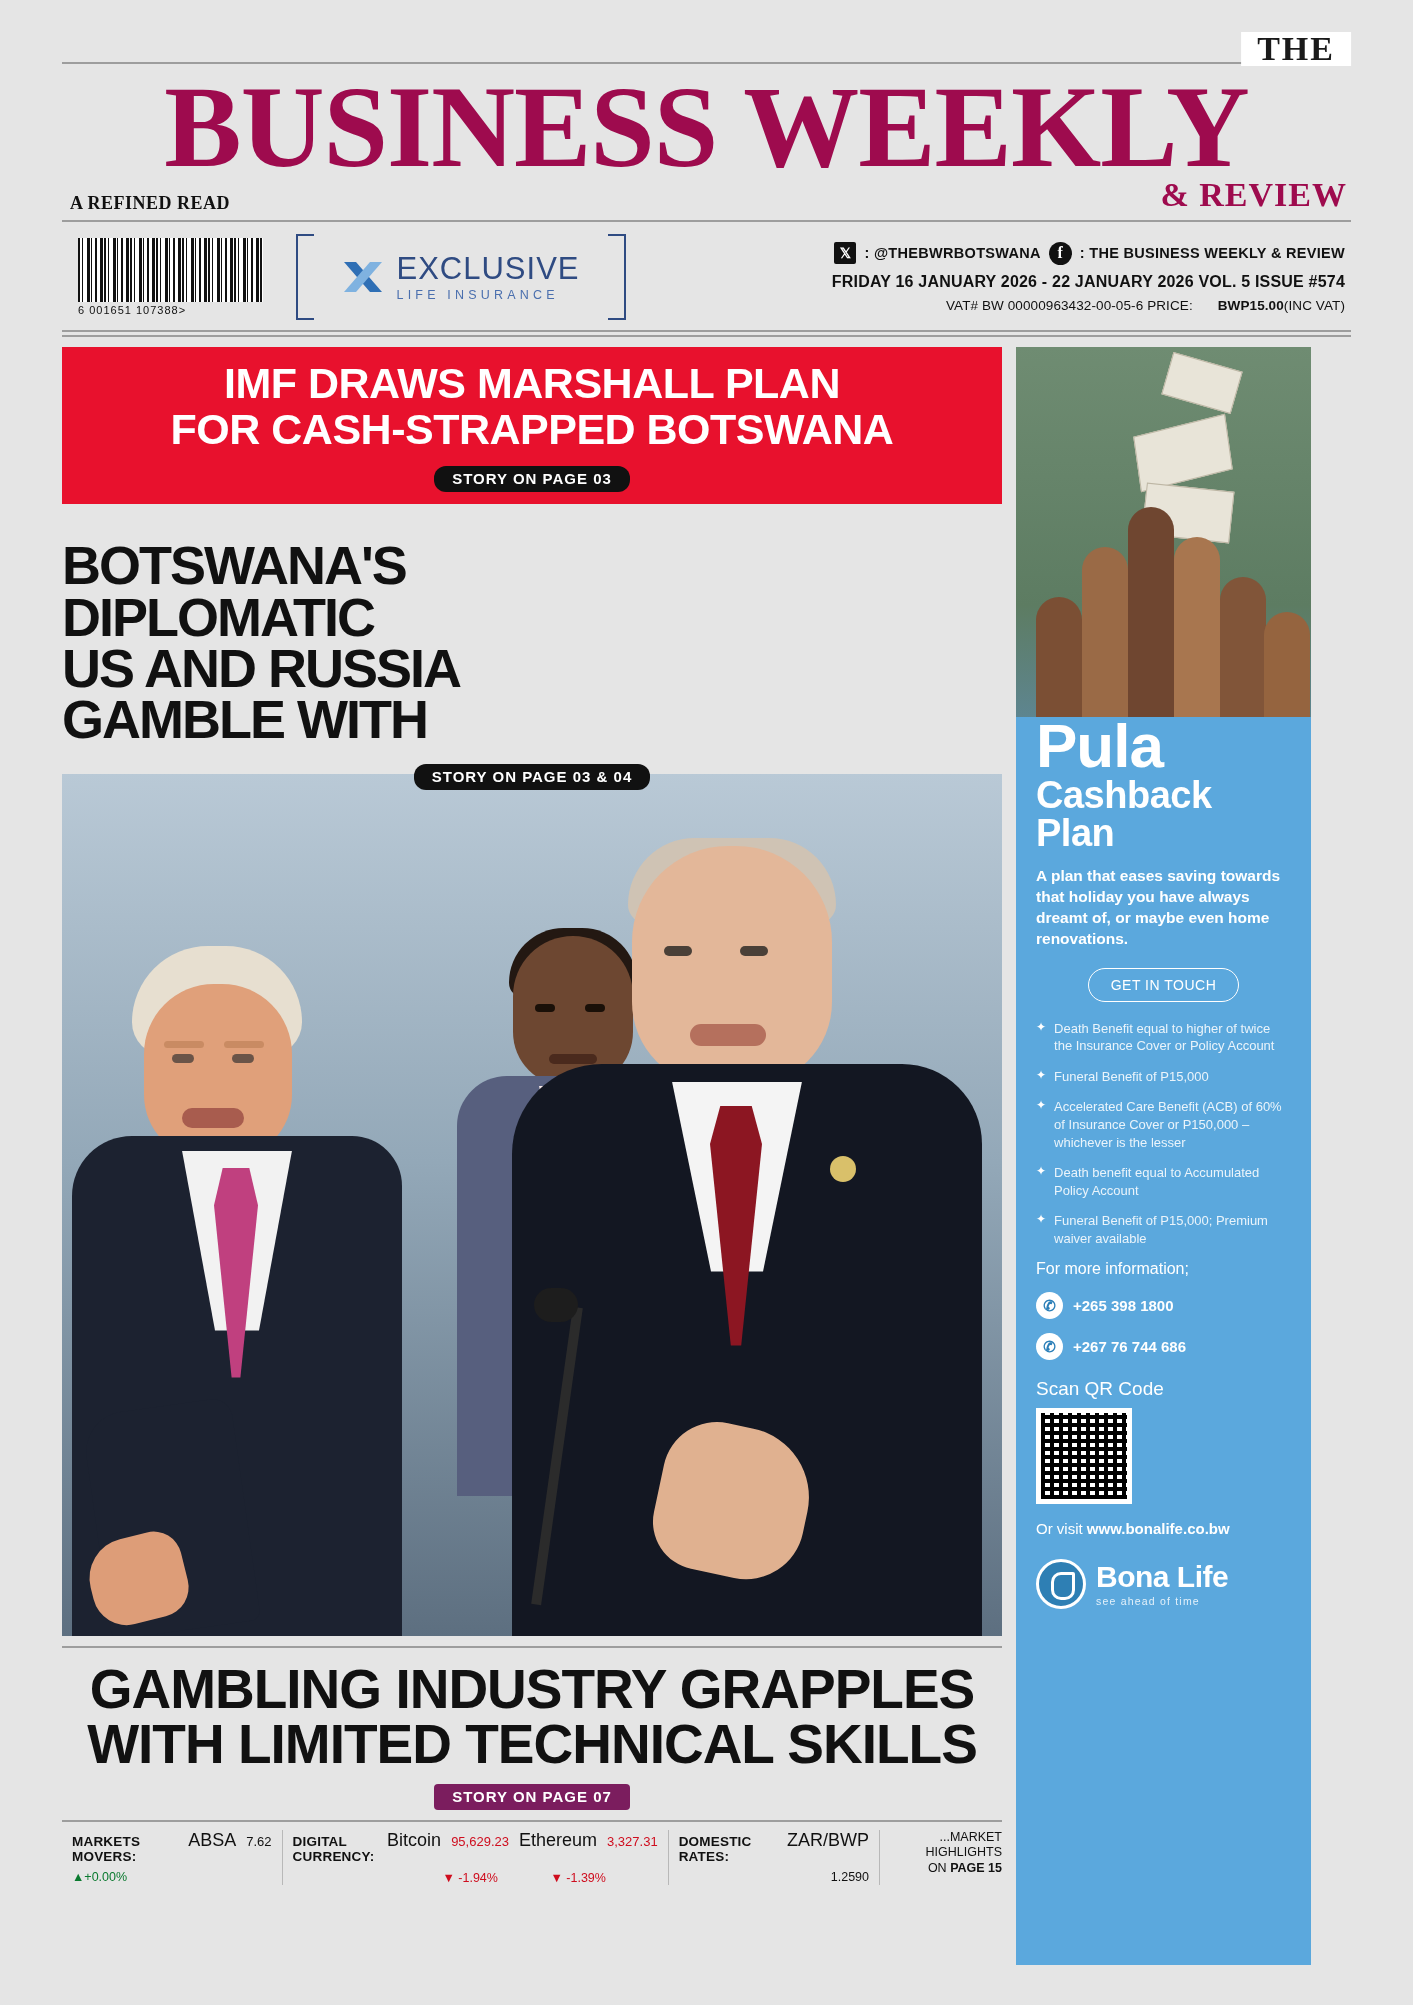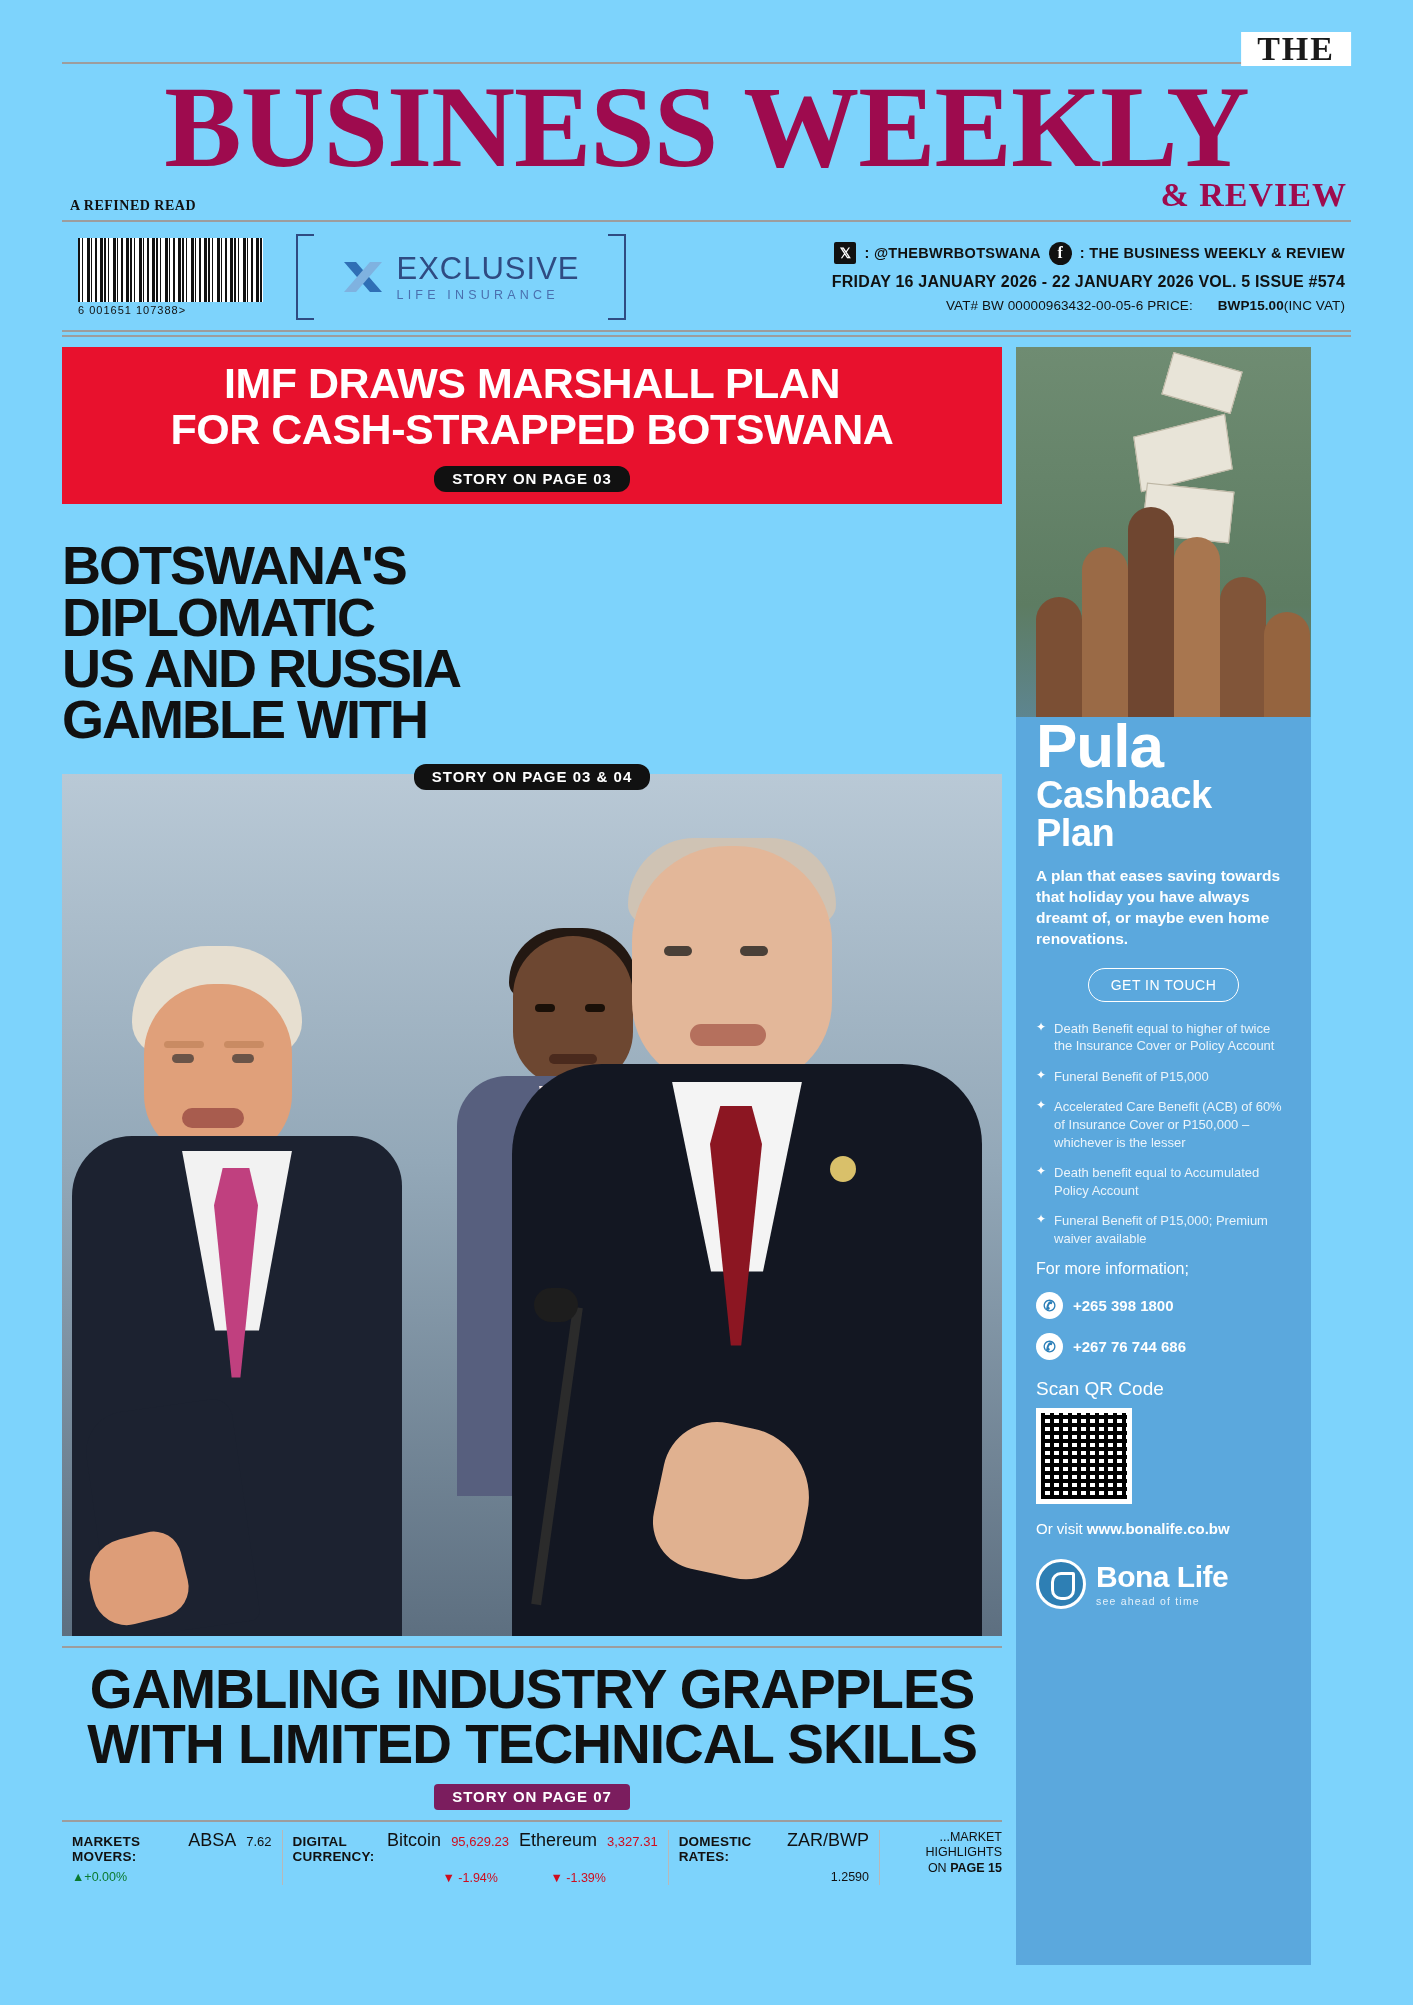--- a/index.html
+++ b/index.html
@@ -14,21 +14,21 @@
     color: #111;
     position: relative;
     overflow: hidden;
   }
   .page {
     position: relative;
     width: 1413px;
     height: 2005px;
     box-sizing: border-box;
     padding: 0 62px;
-    background: #7dd3fc;
+    background: #e5e5e5;
   }
 
   
   .masthead {
     position: relative;
     padding-top: 30px;
   }
   .mast-rule-top {
     border-top: 2px solid #9d9d9d;
     margin: 0 0 0 0;
@@ -65,21 +65,21 @@
   }
   .mast-sub-row {
     display: flex;
     justify-content: space-between;
     align-items: flex-end;
     margin-top: -6px;
   }
   .mast-refined {
     font-family: "Liberation Serif", serif;
     font-weight: bold;
-    font-size: 14px;
+    font-size: 18px;
     letter-spacing: 0.5px;
     color: #111;
     padding-left: 8px;
   }
   .mast-review {
     font-family: "Liberation Serif", serif;
     font-weight: bold;
     font-size: 34px;
     color: #9e0b4e;
     letter-spacing: 1px;

